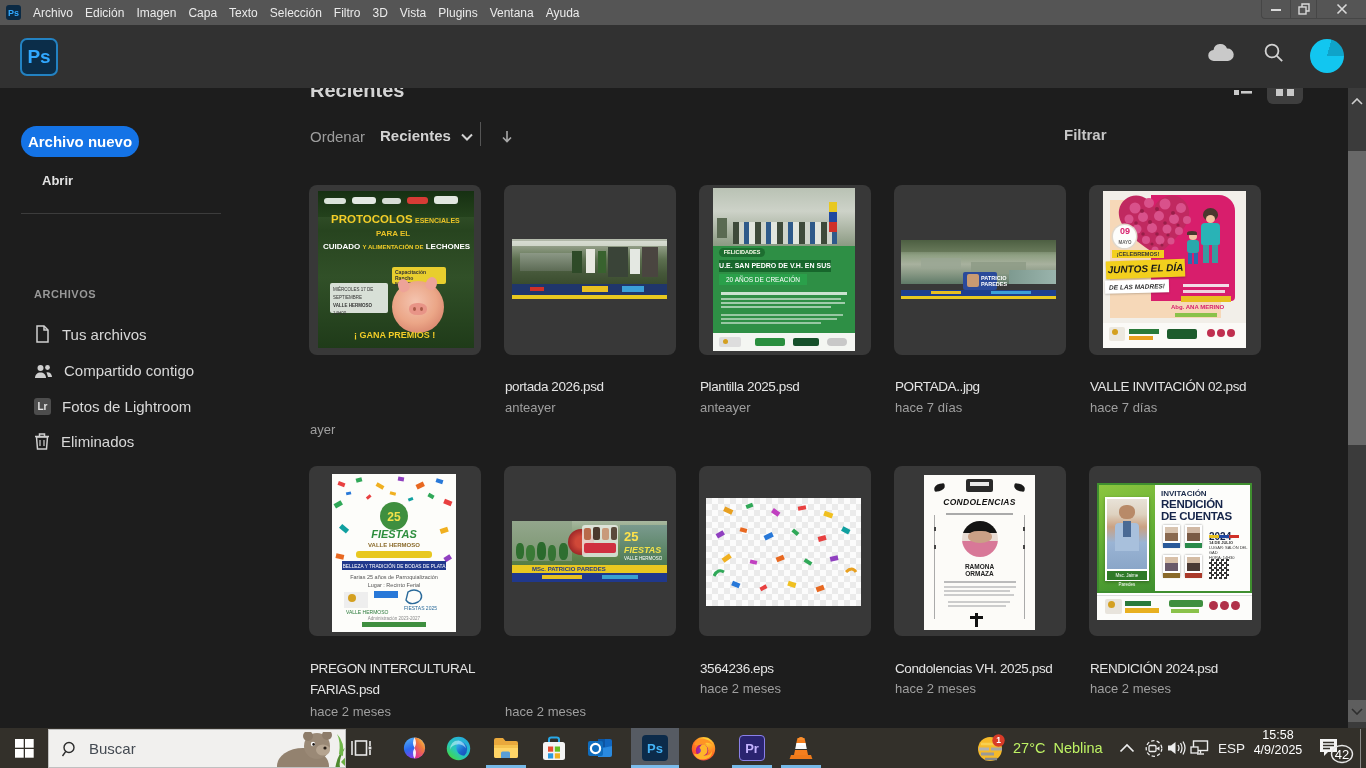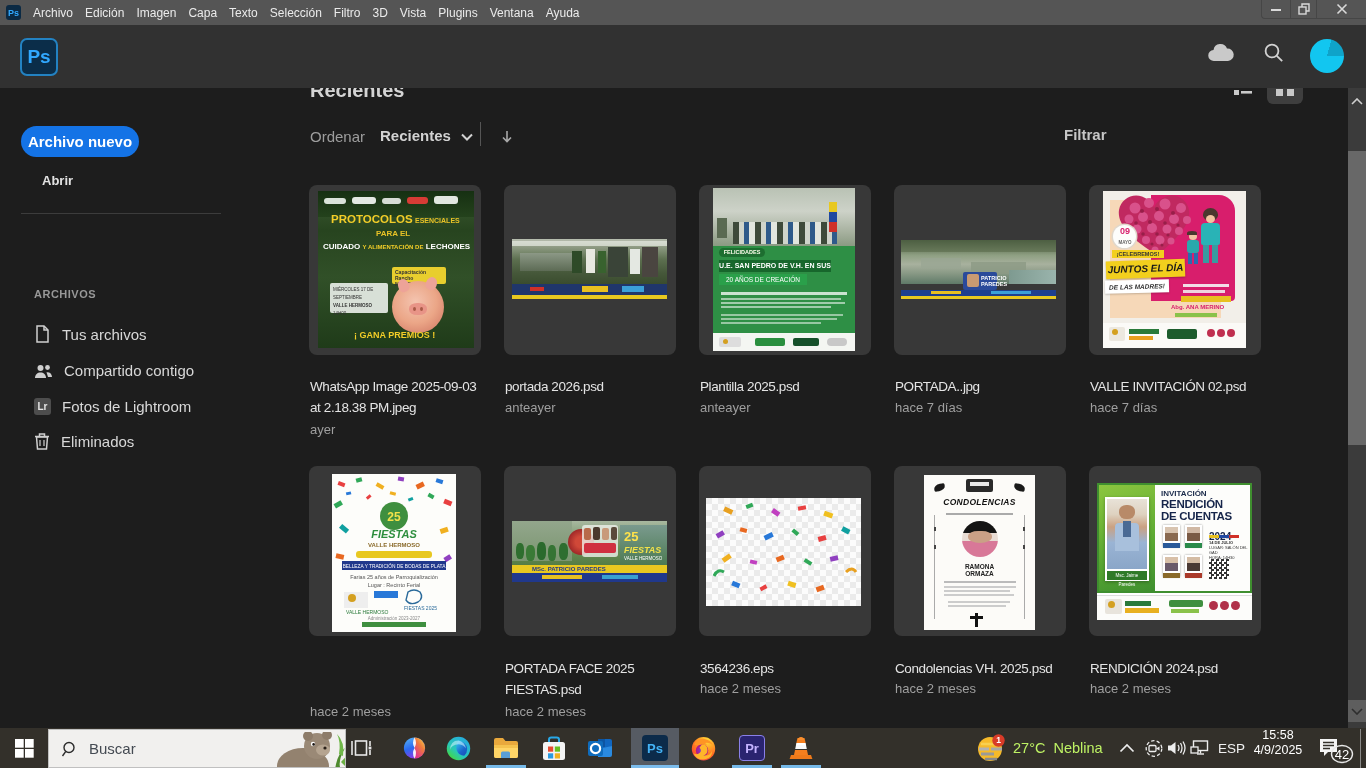--- a/index.html
+++ b/index.html
@@ -206,22 +206,20 @@
     <div class="abs" style="left:12px;top:92px;width:58px;height:30px;background:rgba(240,245,240,0.88);border-radius:2px"></div>
     <div class="abs" style="left:15px;top:95px;width:52px;color:#333;font-size:4.5px;line-height:8px">MIÉRCOLES 17 DE SEPTIEMBRE<br><b>VALLE HERMOSO</b><br>14H00</div>
     <div class="abs" style="left:74px;top:90px;width:52px;height:52px;border-radius:50%;background:radial-gradient(circle at 45% 40%,#f4c4b0 0%,#eba687 50%,#d5806a 85%,#b86a52 100%)"></div>
     <div class="abs" style="left:80px;top:88px;width:11px;height:13px;background:#eda398;border-radius:50% 50% 40% 40%;transform:rotate(-22deg)"></div>
     <div class="abs" style="left:108px;top:86px;width:11px;height:13px;background:#eda398;border-radius:50% 50% 40% 40%;transform:rotate(22deg)"></div>
     <div class="abs" style="left:91px;top:112px;width:18px;height:12px;background:#e89487;border-radius:45%"></div>
     <div class="abs" style="left:95px;top:116px;width:3px;height:4px;background:#a85a48;border-radius:50%"></div>
     <div class="abs" style="left:102px;top:116px;width:3px;height:4px;background:#a85a48;border-radius:50%"></div>
     <div class="abs" style="left:36px;top:139px;color:#f2cd28;font-size:9px;font-weight:bold">¡ GANA PREMIOS !</div>
   </div>
-  <div class="fname" style="left:310px;top:288px">WhatsApp Image 2025-09-03
-at 2.18.38 PM.jpeg</div>
   <div class="ftime" style="left:310px;top:334px">ayer</div>
 
   <div class="card" style="left:504px;top:97px"></div>
   <div class="art" style="left:512px;top:151px;width:155px;height:60px">
     <div class="abs" style="left:0;top:0;width:155px;height:45px;background:linear-gradient(180deg,#b8beb0 0%,#8d9a82 18%,#5d7050 45%,#46583a 75%,#3a4c2e 100%)"></div>
     <div class="abs" style="left:0;top:2px;width:155px;height:5px;background:rgba(232,236,228,.7)"></div>
     <div class="abs" style="left:8px;top:14px;width:60px;height:18px;background:linear-gradient(180deg,#8c9886,#5d6b55)"></div>
     <div class="abs" style="left:96px;top:8px;width:20px;height:30px;background:#3a4438"></div>
     <div class="abs" style="left:60px;top:12px;width:10px;height:22px;background:#2e4a28"></div>
     <div class="abs" style="left:74px;top:10px;width:9px;height:24px;background:#e8e8e0"></div>
@@ -388,20 +386,22 @@
       <rect x="42" y="117" width="24" height="7" fill="#2878d8"></rect>
       <rect x="12" y="118" width="24" height="16" fill="#eee"></rect>
       <circle cx="20" cy="124" r="4" fill="#d4a020"></circle>
       <text x="14" y="140" font-size="5" fill="#2a7a3a">VALLE HERMOSO</text>
       <path d="M76 118 q6 -4 12 0 q4 6 -2 10 q-8 4 -12 -2 z" fill="none" stroke="#2a6a9a" stroke-width="1.4"></path>
       <text x="72" y="136" font-size="5" fill="#2a6a9a">FIESTAS 2025</text>
       <rect x="30" y="148" width="64" height="5" fill="#3f8f3f"></rect>
       <text x="62" y="146" font-size="4.5" fill="#888" text-anchor="middle">Administración 2023-2027</text>
     </svg>
   </div>
+  <div class="fname" style="left:310px;top:570px">PREGON INTERCULTURAL
+FARIAS.psd</div>
   <div class="ftime" style="left:310px;top:616px">hace 2 meses</div>
 
   <div class="card" style="left:504px;top:378px"></div>
   <div class="art" style="left:512px;top:433px;width:155px;height:61px">
     <div class="abs" style="left:0;top:0;width:155px;height:61px;background:linear-gradient(180deg,#a8b8a0 0%,#8aa47e 20%,#6a9058 45%,#527a42 75%,#42663a 100%)"></div>
     <div class="abs" style="left:0;top:0;width:60px;height:40px;background:linear-gradient(180deg,#93a68c,#7a9670)"></div>
     <div class="abs" style="left:4px;top:22px;width:8px;height:16px;background:#2e6e2e;border-radius:40%"></div>
     <div class="abs" style="left:14px;top:24px;width:9px;height:16px;background:#3a7a36;border-radius:40%"></div>
     <div class="abs" style="left:25px;top:21px;width:9px;height:18px;background:#2a6a2c;border-radius:40%"></div>
     <div class="abs" style="left:36px;top:24px;width:8px;height:16px;background:#357434;border-radius:40%"></div>
@@ -416,22 +416,20 @@
     <div class="abs" style="left:108px;top:4px;width:47px;height:40px;background:linear-gradient(180deg,#7a9a8e,#4c7a52)"></div>
     <div class="abs" style="left:112px;top:8px;color:#ffe24a;font-size:13px;font-weight:bold">25</div>
     <div class="abs" style="left:112px;top:24px;color:#f2e24a;font-size:9px;font-weight:bold;font-style:italic">FIESTAS</div>
     <div class="abs" style="left:112px;top:35px;color:#fff;font-size:4.5px">VALLE HERMOSO</div>
     <div class="abs" style="left:0;top:44px;width:155px;height:8px;background:#e8c820"></div>
     <div class="abs" style="left:20px;top:45px;color:#20388c;font-size:6px;font-weight:bold">MSc. PATRICIO PAREDES</div>
     <div class="abs" style="left:0;top:52px;width:155px;height:9px;background:#20388c"></div>
     <div class="abs" style="left:30px;top:54px;width:40px;height:4px;background:#e8c020"></div>
     <div class="abs" style="left:90px;top:54px;width:36px;height:4px;background:#38a0d0"></div>
   </div>
-  <div class="fname" style="left:505px;top:570px">PORTADA FACE 2025
-FIESTAS.psd</div>
   <div class="ftime" style="left:505px;top:616px">hace 2 meses</div>
 
   <div class="card" style="left:699px;top:378px"></div>
   <div class="art" style="left:706px;top:410px;width:155px;height:108px;background:repeating-conic-gradient(#fcfcfc 0% 25%, #ebebeb 0% 50%) 0 0/12px 12px">
     <svg width="155" height="108" viewBox="0 0 155 108">
       <rect x="18" y="10" width="9" height="5" fill="#e8a020" transform="rotate(25 22 12)"></rect>
       <rect x="40" y="6" width="7" height="4" fill="#30a858" transform="rotate(-20 43 8)"></rect>
       <rect x="66" y="12" width="8" height="5" fill="#c040c0" transform="rotate(35 70 14)"></rect>
       <rect x="92" y="8" width="8" height="4" fill="#e84040" transform="rotate(-10 96 10)"></rect>
       <rect x="118" y="14" width="9" height="5" fill="#f0c020" transform="rotate(20 122 16)"></rect>

